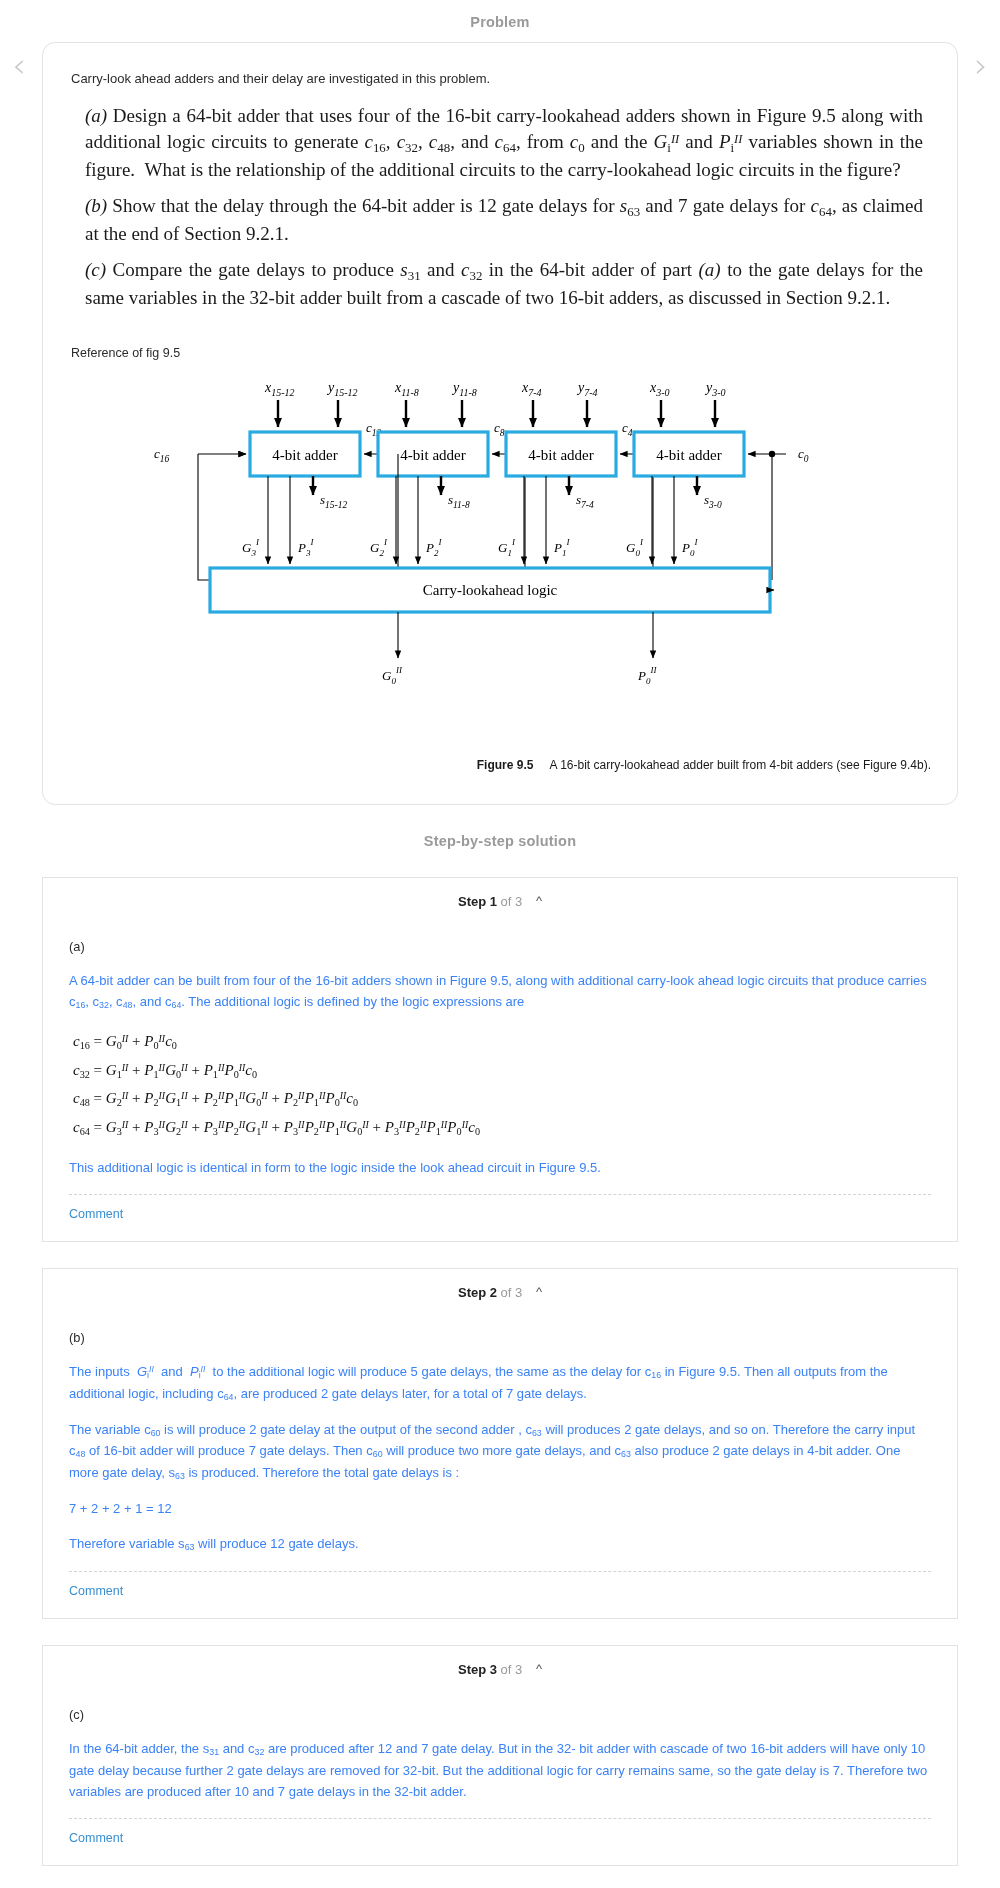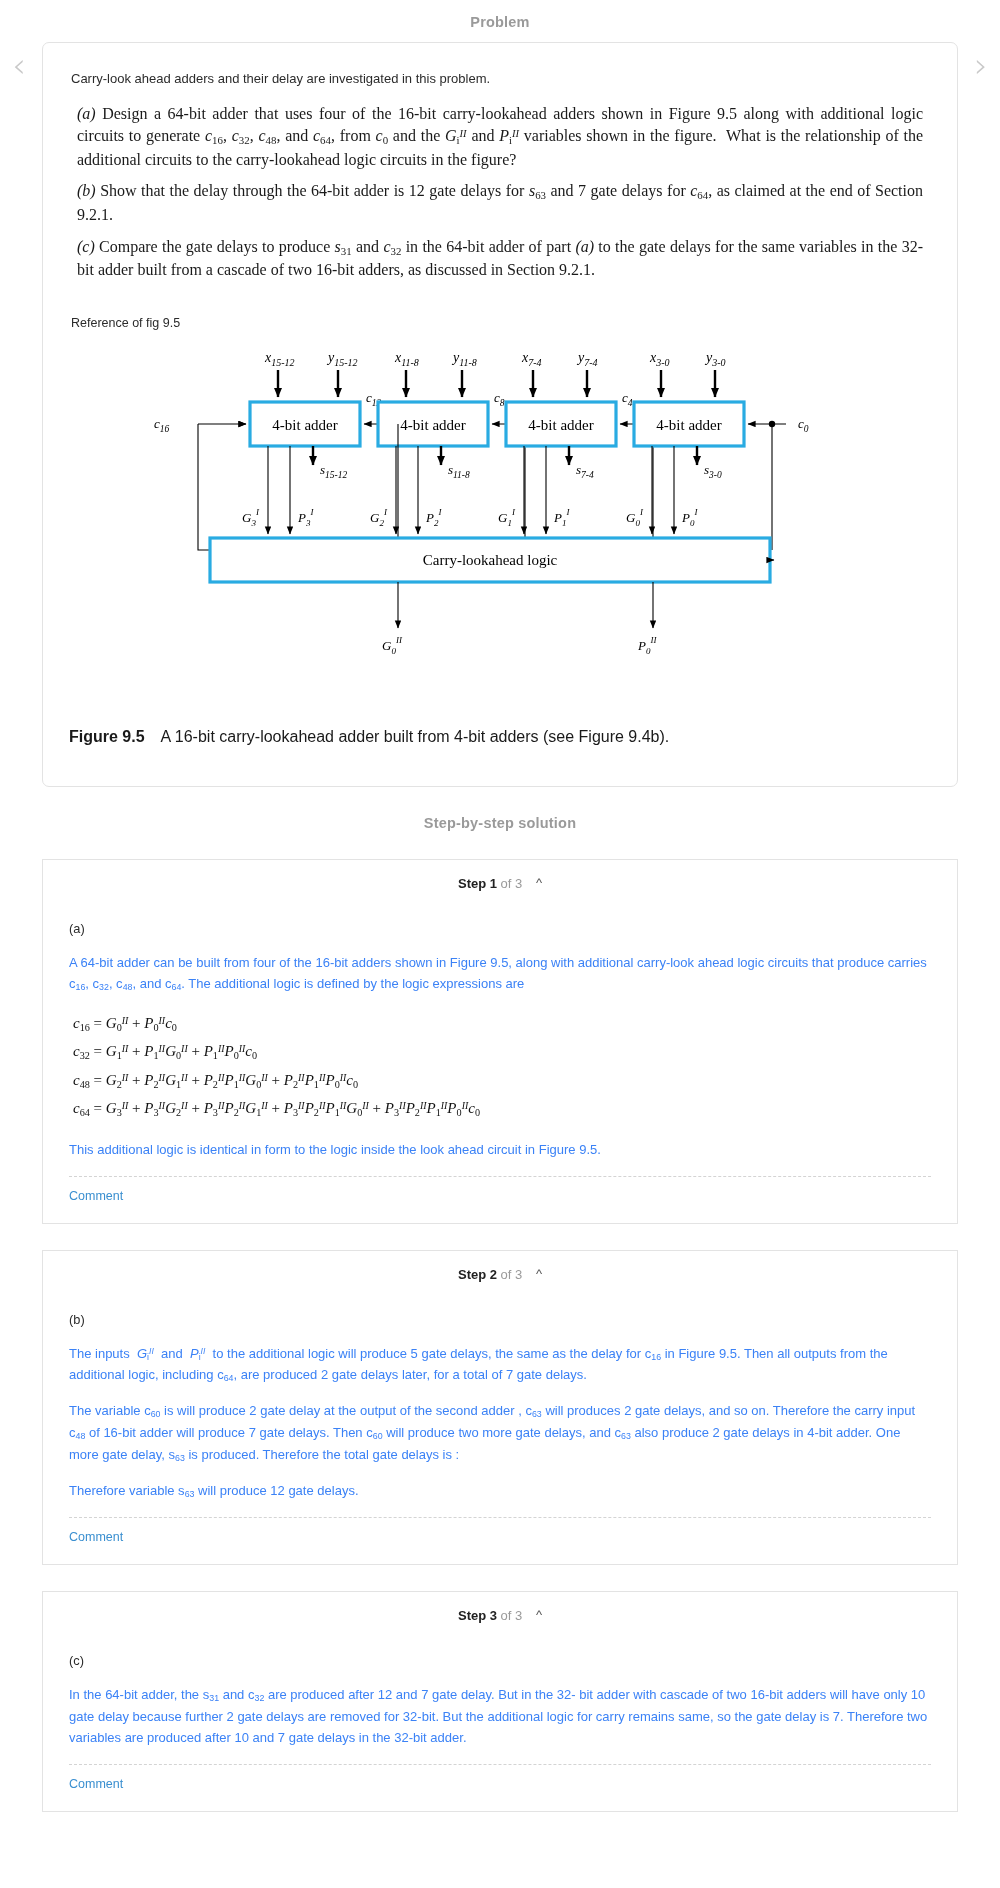--- a/index.html
+++ b/index.html
@@ -39,57 +39,57 @@
     user-select:none;
   }
   .side-arrow.left  { left:6px; }
   .side-arrow.right { right:6px; }
 
   
   .card {
     margin:0 42px;
     background:#fff;
     border:1px solid #e3e3e3;
-    border-radius:7px;
+    border-radius:13px;
   }
   .card.problem { padding:26px 26px 20px 26px; }
 
   
   .intro {
     font-size:13px;
     color:#2b2b2b;
     margin:0 0 14px 2px;
     line-height:1.5;
   }
   .serif-block {
     font-family:"Liberation Serif", "DejaVu Serif", serif;
-    font-size:16px;
+    font-size:19px;
     line-height:1.42;
     color:#1a1a1a;
     text-align:justify;
-    margin:0 8px 9px 8px;
+    margin:0 8px 9px 16px;
   }
   .serif-block i { font-style:italic; }
   sub { font-size:.68em; vertical-align:-.28em; }
   sup { font-size:.66em; vertical-align:.42em; }
 
   .reference-note {
     font-size:12.5px;
     color:#2b2b2b;
     margin:34px 0 10px 2px;
   }
 
   
   .figure-wrap { position:relative; width:100%; height:380px; margin-top:6px; }
   .figure-svg  { display:block; margin:0 auto; }
 
   .fig-caption {
-    margin:8px 0 20px 0;
-    text-align:left;
-    font-size:16px;
+    margin:8px 0 12px 0;
+    text-align:right;
+    font-size:12px;
     color:#1a1a1a;
     font-family:"Liberation Sans", sans-serif;
   }
   .fig-caption .fignum { font-weight:700; margin-right:16px; }
 
   
   .solution-wrap { margin-top:16px; }
 
   .step-card {
     margin:0 42px;
@@ -324,20 +324,21 @@
     <div class="step-card first">
       <div class="step-head">
         <span class="n">Step 2</span>
         <span class="of">of 3</span>
         <span class="chev">^</span>
       </div>
       <div class="step-body">
         <div class="part-label">(b)</div>
         <p>The inputs &nbsp;<i>G</i><sub>i</sub><sup><i>II</i></sup>&nbsp; and &nbsp;<i>P</i><sub>i</sub><sup><i>II</i></sup>&nbsp; to the additional logic will produce 5 gate delays, the same as the delay for c<sub>16</sub> in Figure 9.5. Then all outputs from the additional logic, including c<sub>64</sub>, are produced 2 gate delays later, for a total of 7 gate delays.</p>
         <p>The variable c<sub>60</sub> is will produce 2 gate delay at the output of the second adder , c<sub>63</sub> will produces 2 gate delays, and so on. Therefore the carry input c<sub>48</sub> of 16-bit adder will produce 7 gate delays. Then c<sub>60</sub> will produce two more gate delays, and c<sub>63</sub> also produce 2 gate delays in 4-bit adder. One more gate delay, s<sub>63</sub> is produced. Therefore the total gate delays is :</p>
+        <p class="plain-eq">7 + 2 + 2 + 1 = 12</p>
         <p>Therefore variable s<sub>63</sub> will produce 12 gate delays.</p>
         <hr class="divider">
         <a class="comment-link">Comment</a>
       </div>
     </div>
 
     <div class="spacer"></div>
 
     <div class="step-card first">
       <div class="step-head">

